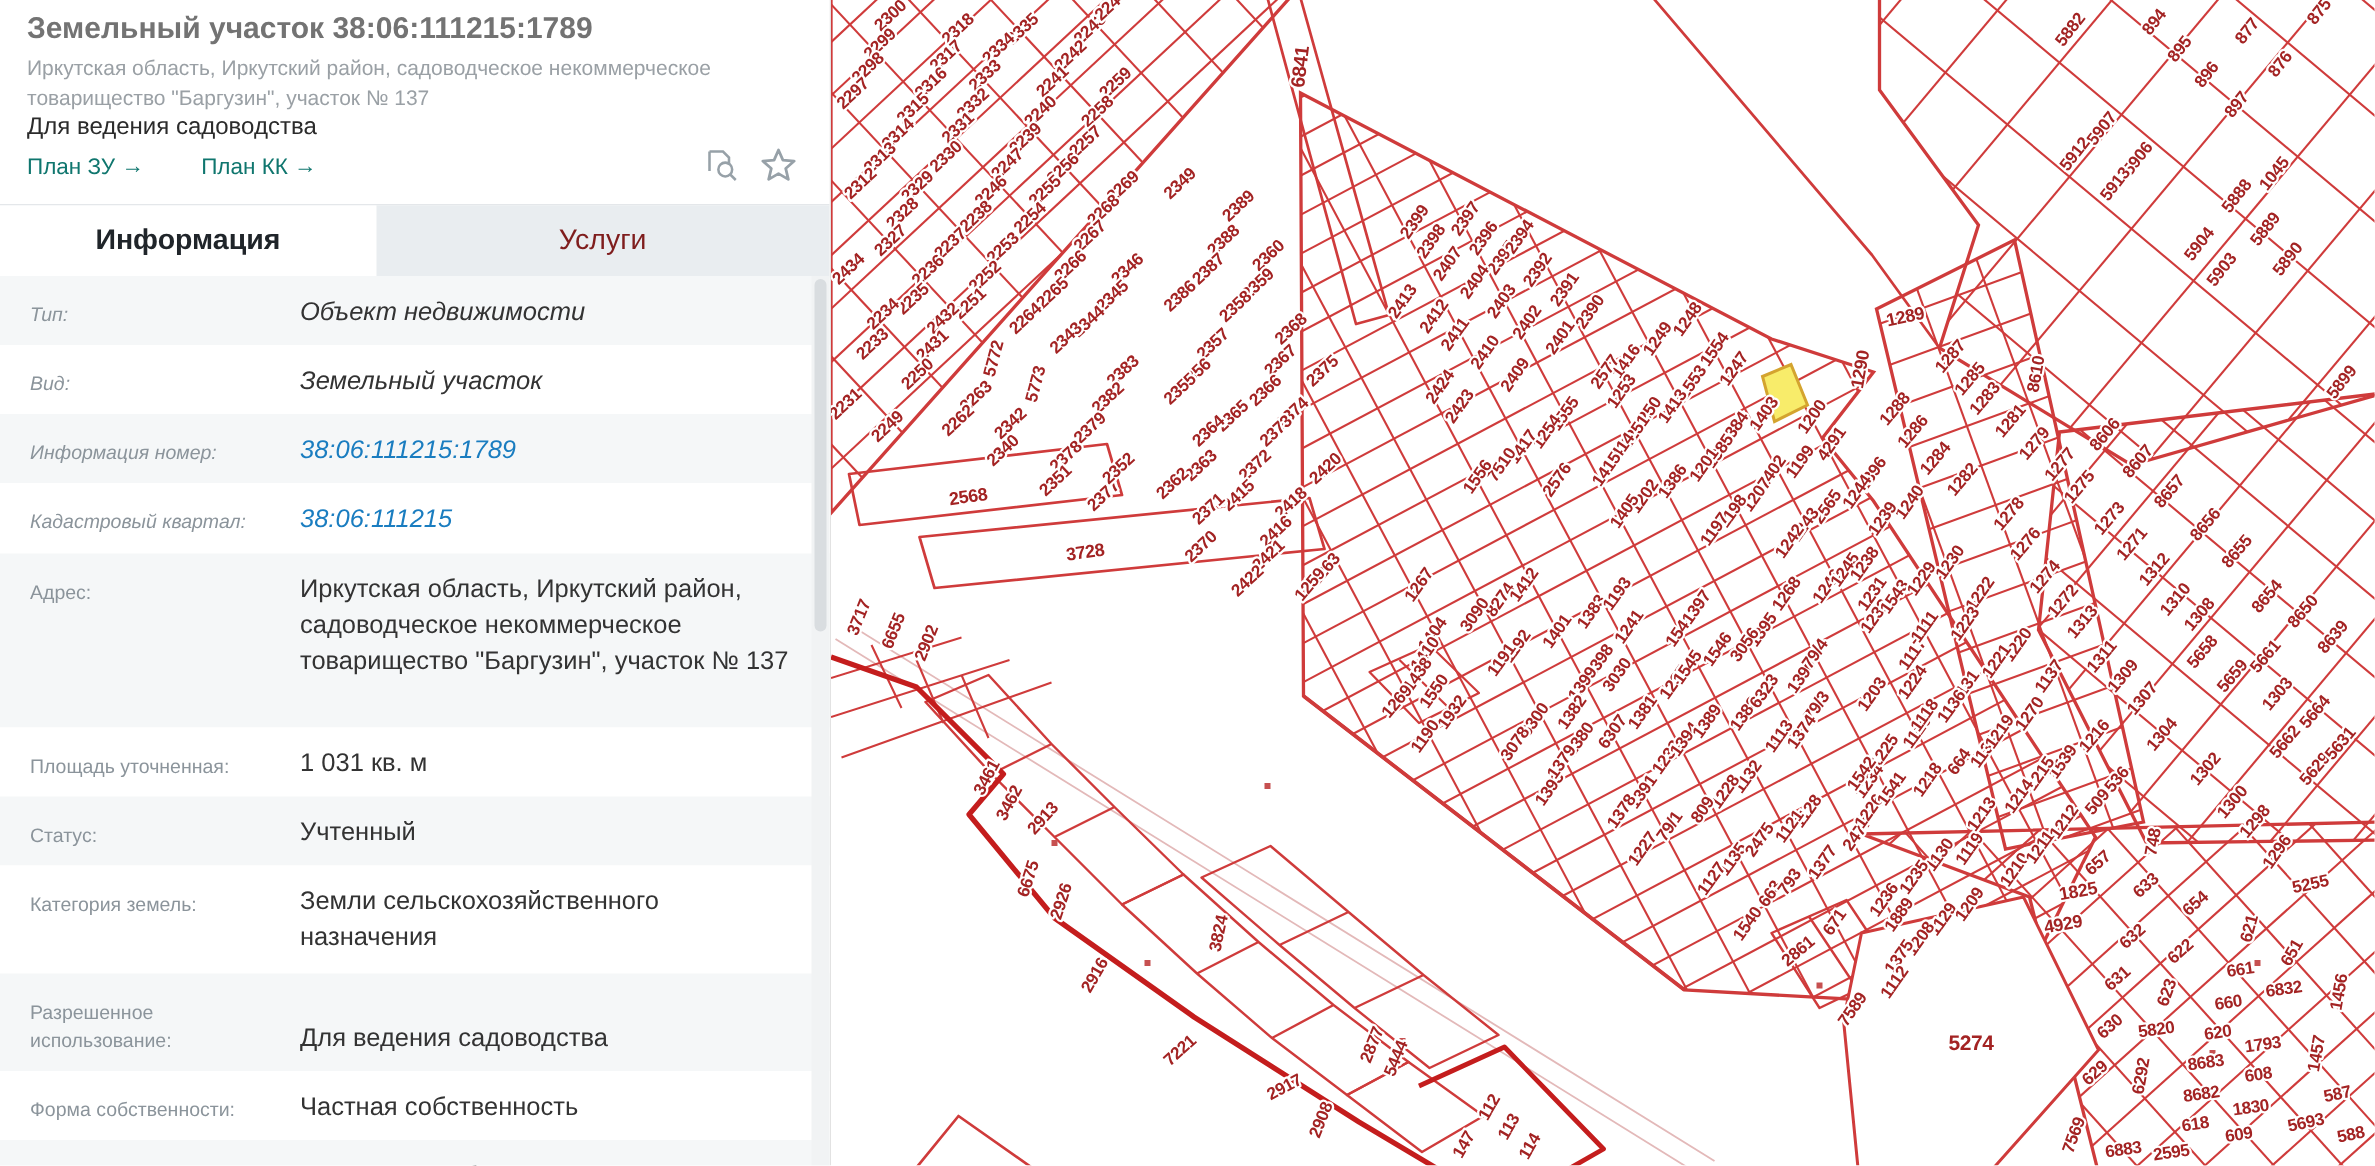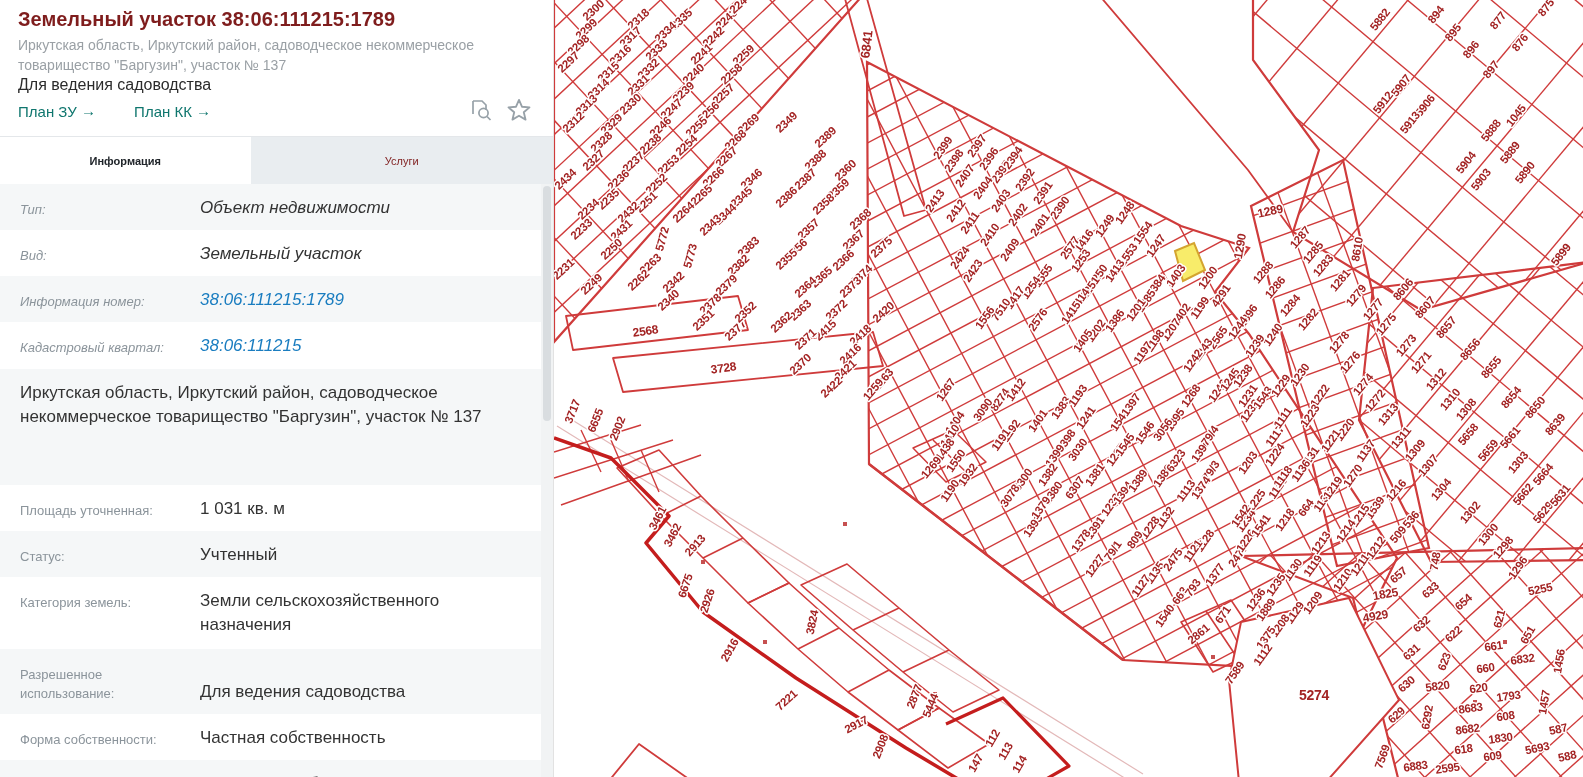--- a/index.html
+++ b/index.html
@@ -2,32 +2,32 @@
 <html><head>
 <meta charset="utf-8">
 <style>
   * { box-sizing: border-box; margin: 0; padding: 0; }
   html,body { width:1583px; height:777px; overflow:hidden; background:#fff;
     font-family:"Liberation Sans", sans-serif; }
   .stage { position:relative; width:1583px; height:777px; }
 
   
   .panel { position:absolute; left:0; top:0; width:553px; height:777px; background:#fff; z-index:2; }
-  .p-title { position:absolute; left:18px; top:8px; width:520px; font-size:20px; font-weight:bold; color:#7f1d1d; }
+  .p-title { position:absolute; left:18px; top:8px; width:520px; font-size:20px; font-weight:bold; color:#737373; }
   .p-subtitle { position:absolute; left:18px; top:36px; width:505px; font-size:14px; line-height:1.4; color:#9aa0a5; }
   .p-usage { position:absolute; left:18px; top:76px; width:505px; font-size:16px; color:#2b2b2b; }
   .p-links { position:absolute; left:18px; top:103px; font-size:15px; }
   .p-link { color:#0f766e; text-decoration:none; margin-right:34px; cursor:pointer; }
   .p-link .arr { font-size:15px; position:relative; top:-1px; }
   .p-icons { position:absolute; right:22px; top:98px; display:flex; gap:14px; align-items:center; }
   .icon-btn { width:24px; height:24px; cursor:pointer; color:#97a1a8; }
   .icon-btn svg { width:100%; height:100%; display:block; }
 
   .tabs { position:absolute; left:0; top:136px; width:553px; height:48px; border-top:1px solid #e4e7ea; display:flex; }
-  .tab { height:48px; display:flex; align-items:center; justify-content:center; font-size:11px; cursor:pointer; }
+  .tab { height:48px; display:flex; align-items:center; justify-content:center; font-size:19px; cursor:pointer; }
   .tab.active { width:275px; background:#fff; font-weight:bold; color:#20252a; }
   .tab.inactive { width:332px; background:#e9edf0; color:#7f1d1d; }
 
   .rows { position:absolute; left:0; top:184px; width:553px; }
   .row { display:flex; padding:12px 20px 10px 20px; background:#fff; }
   .row.alt { background:#f5f7f8; }
   .row .lbl { flex:0 0 180px; font-size:13px; color:#8b949b; padding-top:4px; line-height:1.5; }
   .row .val { flex:1; font-size:17px; color:#333; line-height:1.42; }
   .row .val.link { color:#1a7dc0; cursor:pointer; }
   .r-h44 { min-height:44px;font-style:italic; } .r-h45 { min-height:45px; } .r-h116 { min-height:116px; }
@@ -88,20 +88,21 @@
       </div>
       <div class="row alt r-h44">
         <div class="lbl">Информация номер:</div>
         <div class="val link">38:06:111215:1789</div>
       </div>
       <div class="row r-h44">
         <div class="lbl">Кадастровый квартал:</div>
         <div class="val link">38:06:111215</div>
       </div>
       <div class="row alt r-h116">
+        <div class="lbl">Адрес:</div>
         <div class="val">Иркутская область, Иркутский район, садоводческое некоммерческое товарищество "Баргузин", участок № 137</div>
       </div>
       <div class="row r-h45">
         <div class="lbl">Площадь уточненная:</div>
         <div class="val">1 031 кв. м</div>
       </div>
       <div class="row alt r-h45">
         <div class="lbl">Статус:</div>
         <div class="val">Учтенный</div>
       </div>

